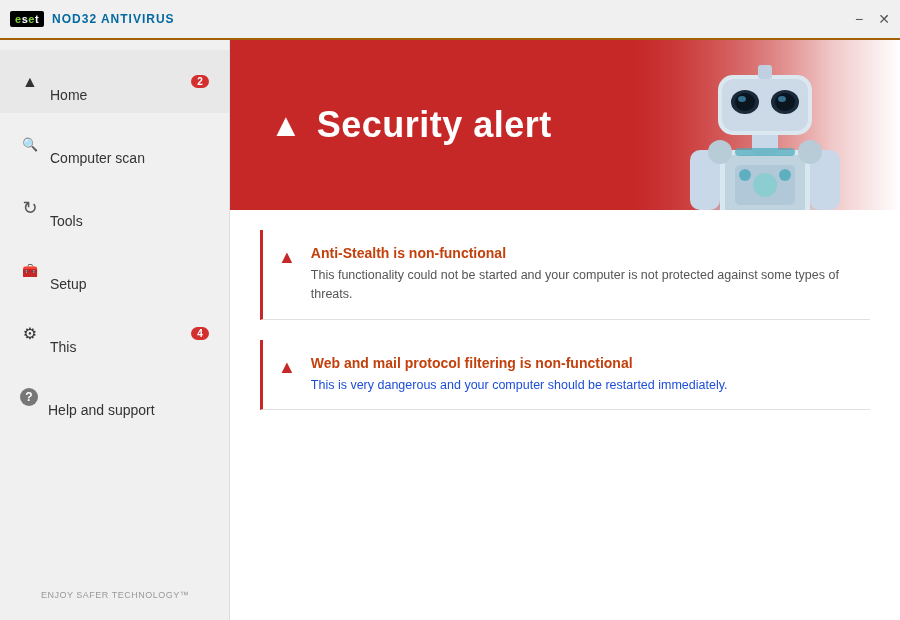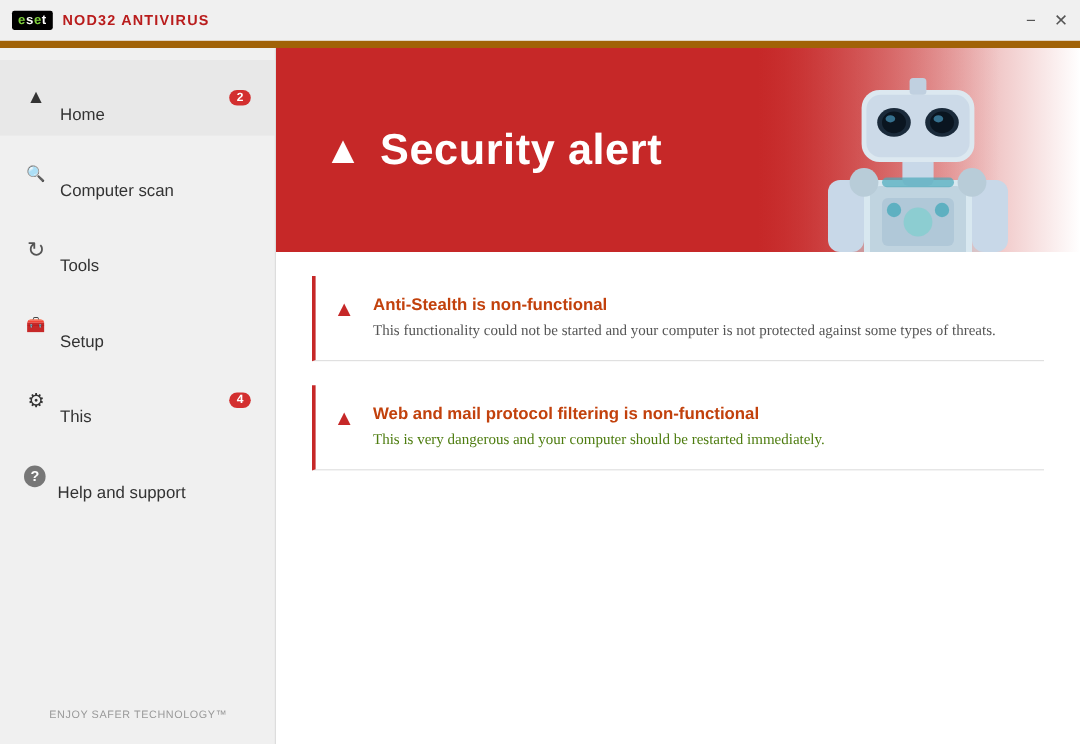--- a/index.html
+++ b/index.html
@@ -12,42 +12,42 @@
       position: relative;
     }
 
     
     .titlebar {
       background: #f0f0f0;
       height: 40px;
       display: flex;
       align-items: center;
       padding: 0 10px;
-      border-bottom: 6px solid #a16207;
+      border-bottom: 2px solid #a16207;
       position: relative;
     }
     .titlebar-logo {
       display: flex;
       align-items: center;
       gap: 8px;
     }
     .eset-logo {
       background: #000;
       color: #fff;
       font-size: 11px;
       font-weight: bold;
       padding: 2px 5px;
       border-radius: 2px;
       letter-spacing: 0.5px;
     }
     .eset-logo span { color: #7ecf3c; }
     .titlebar-title {
       font-size: 12px;
       font-weight: 600;
-      color: #b91c1c;
+      color: #0369a1;
       text-transform: uppercase;
       letter-spacing: 1px;
     }
     .titlebar-controls {
       position: absolute;
       right: 10px;
       top: 50%;
       transform: translateY(-50%);
       display: flex;
       gap: 15px;
@@ -188,21 +188,20 @@
     .alert-title {
       color: #c2410c;
       font-size: 14px;
       font-weight: 600;
       margin-bottom: 5px;
     }
     .alert-desc {
       color: #555;
       font-size: 12.5px;
       line-height: 1.5;
-      font-family: Liberation Serif, serif;
     }
   </style>
 </head>
 <body>
 
 <div class="titlebar">
   <div class="titlebar-logo">
     <div class="eset-logo">
       <span>e</span>s<span>e</span>t
     </div>
@@ -312,19 +311,19 @@
         <div class="alert-content">
           <div class="alert-title">Anti-Stealth is non-functional</div>
           <div class="alert-desc">This functionality could not be started and your computer is not protected against some types of threats.</div>
         </div>
       </div>
 
       <div class="alert-item">
         <span class="alert-icon">▲</span>
         <div class="alert-content">
           <div class="alert-title">Web and mail protocol filtering is non-functional</div>
-          <div class="alert-desc" style="color:#4d7c0f; margin-top:3px;">This is very dangerous and your computer should be restarted immediately.</div>
+          <div class="alert-desc" style="color:#1d4ed8; margin-top:3px;">This is very dangerous and your computer should be restarted immediately.</div>
         </div>
       </div>
 
     </div>
   </div>
 </div>
 
 </body></html>

